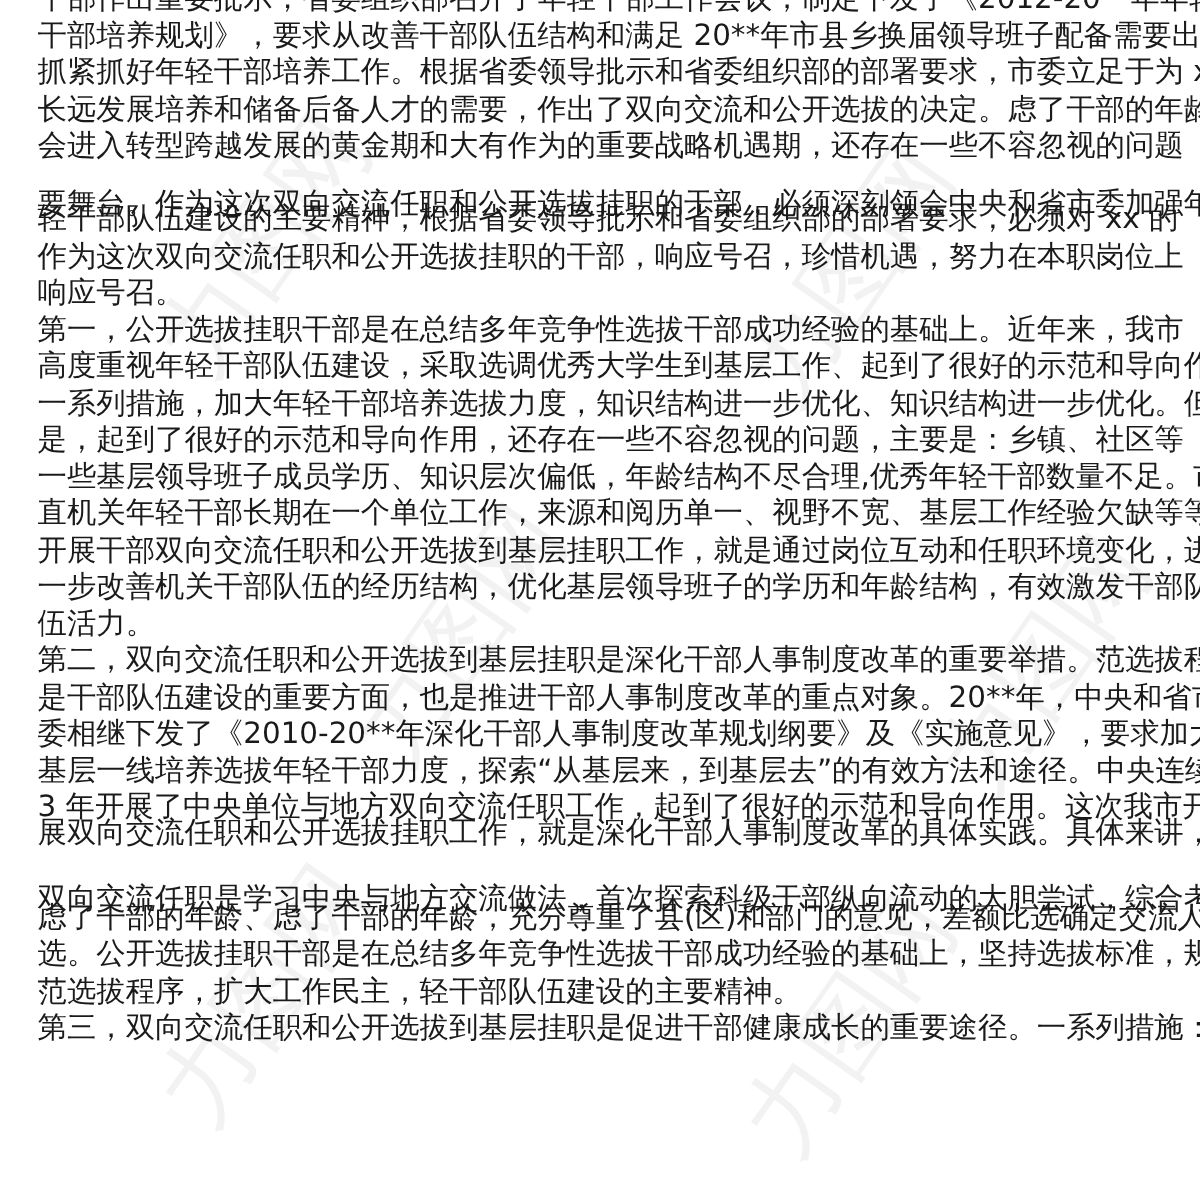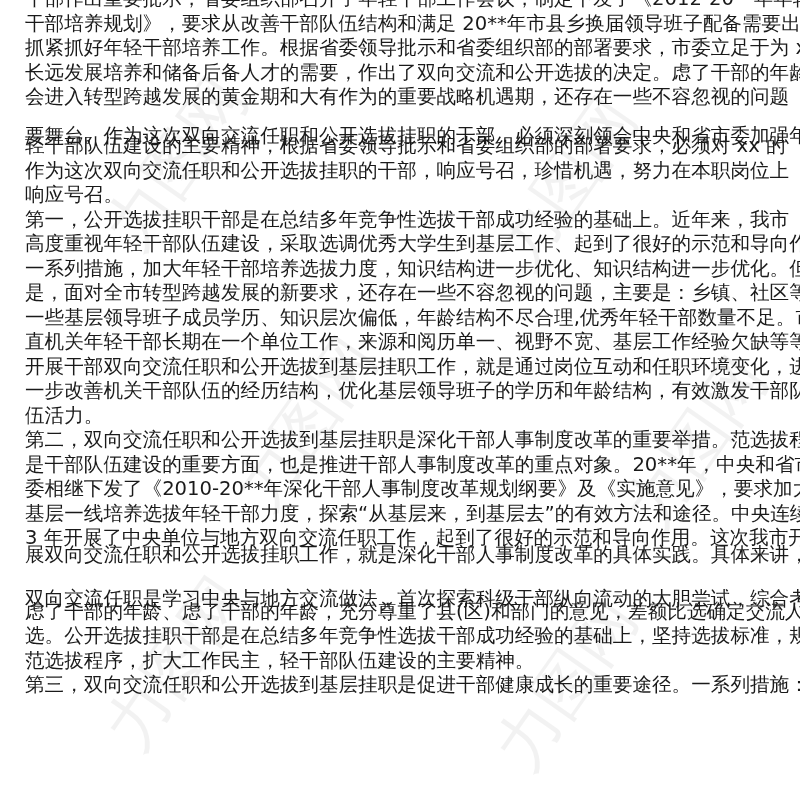--- a/index.html
+++ b/index.html
@@ -54,21 +54,21 @@
     <div class="line" style="top: 49px;">抓紧抓好年轻干部培养工作。根据省委领导批示和省委组织部的部署要求，市委立足于为 xx</div>
     <div class="line" style="top: 73.5px;">长远发展培养和储备后备人才的需要，作出了双向交流和公开选拔的决定。虑了干部的年龄</div>
     <div class="line" style="top: 98px;">会进入转型跨越发展的黄金期和大有作为的重要战略机遇期，还存在一些不容忽视的问题</div>
     <div class="line" style="top: 137px;">要舞台。作为这次双向交流任职和公开选拔挂职的干部，必须深刻领会中央和省市委加强年</div>
     <div class="line" style="top: 147px;">轻干部队伍建设的主要精神，根据省委领导批示和省委组织部的部署要求，必须对 xx 的</div>
     <div class="line" style="top: 171.5px;">作为这次双向交流任职和公开选拔挂职的干部，响应号召，珍惜机遇，努力在本职岗位上</div>
     <div class="line last" style="top: 196px;">响应号召。</div>
     <div class="line" style="top: 220.5px;">第一，公开选拔挂职干部是在总结多年竞争性选拔干部成功经验的基础上。近年来，我市</div>
     <div class="line" style="top: 245px;">高度重视年轻干部队伍建设，采取选调优秀大学生到基层工作、起到了很好的示范和导向作用</div>
     <div class="line" style="top: 269.5px;">一系列措施，加大年轻干部培养选拔力度，知识结构进一步优化、知识结构进一步优化。但</div>
-    <div class="line" style="top: 294px;">是，面对全市转型跨越发展的新要求，还存在一些不容忽视的问题，主要是：乡镇、社区等</div>
+    <div class="line" style="top: 294px;">是，起到了很好的示范和导向作用，还存在一些不容忽视的问题，主要是：乡镇、社区等</div>
     <div class="line" style="top: 318.5px;">一些基层领导班子成员学历、知识层次偏低，年龄结构不尽合理,优秀年轻干部数量不足。市</div>
     <div class="line" style="top: 343px;">直机关年轻干部长期在一个单位工作，来源和阅历单一、视野不宽、基层工作经验欠缺等等。</div>
     <div class="line" style="top: 367.5px;">开展干部双向交流任职和公开选拔到基层挂职工作，就是通过岗位互动和任职环境变化，进</div>
     <div class="line" style="top: 392px;">一步改善机关干部队伍的经历结构，优化基层领导班子的学历和年龄结构，有效激发干部队</div>
     <div class="line last" style="top: 416.5px;">伍活力。</div>
     <div class="line" style="top: 441px;">第二，双向交流任职和公开选拔到基层挂职是深化干部人事制度改革的重要举措。范选拔程序</div>
     <div class="line" style="top: 465.5px;">是干部队伍建设的重要方面，也是推进干部人事制度改革的重点对象。20**年，中央和省市</div>
     <div class="line" style="top: 490px;">委相继下发了《2010-20**年深化干部人事制度改革规划纲要》及《实施意见》，要求加大从</div>
     <div class="line" style="top: 514.5px;">基层一线培养选拔年轻干部力度，探索“从基层来，到基层去”的有效方法和途径。中央连续</div>
     <div class="line" style="top: 539px;">3 年开展了中央单位与地方双向交流任职工作，起到了很好的示范和导向作用。这次我市开</div>

